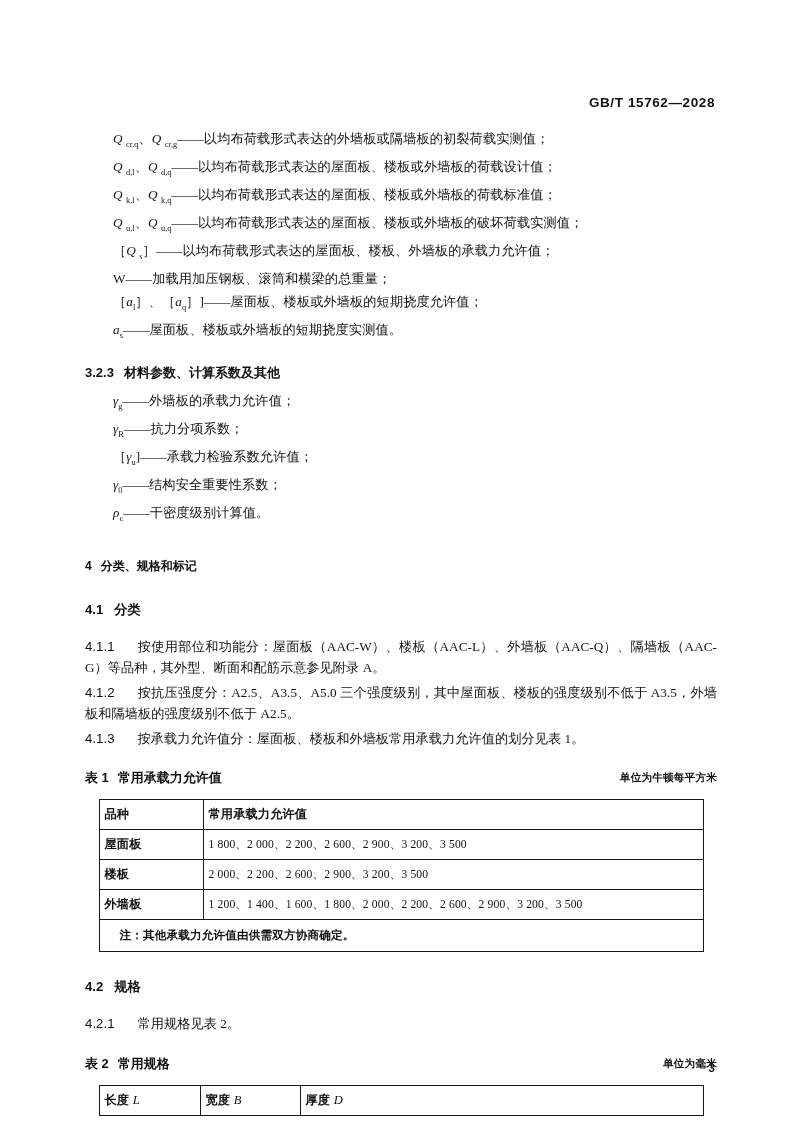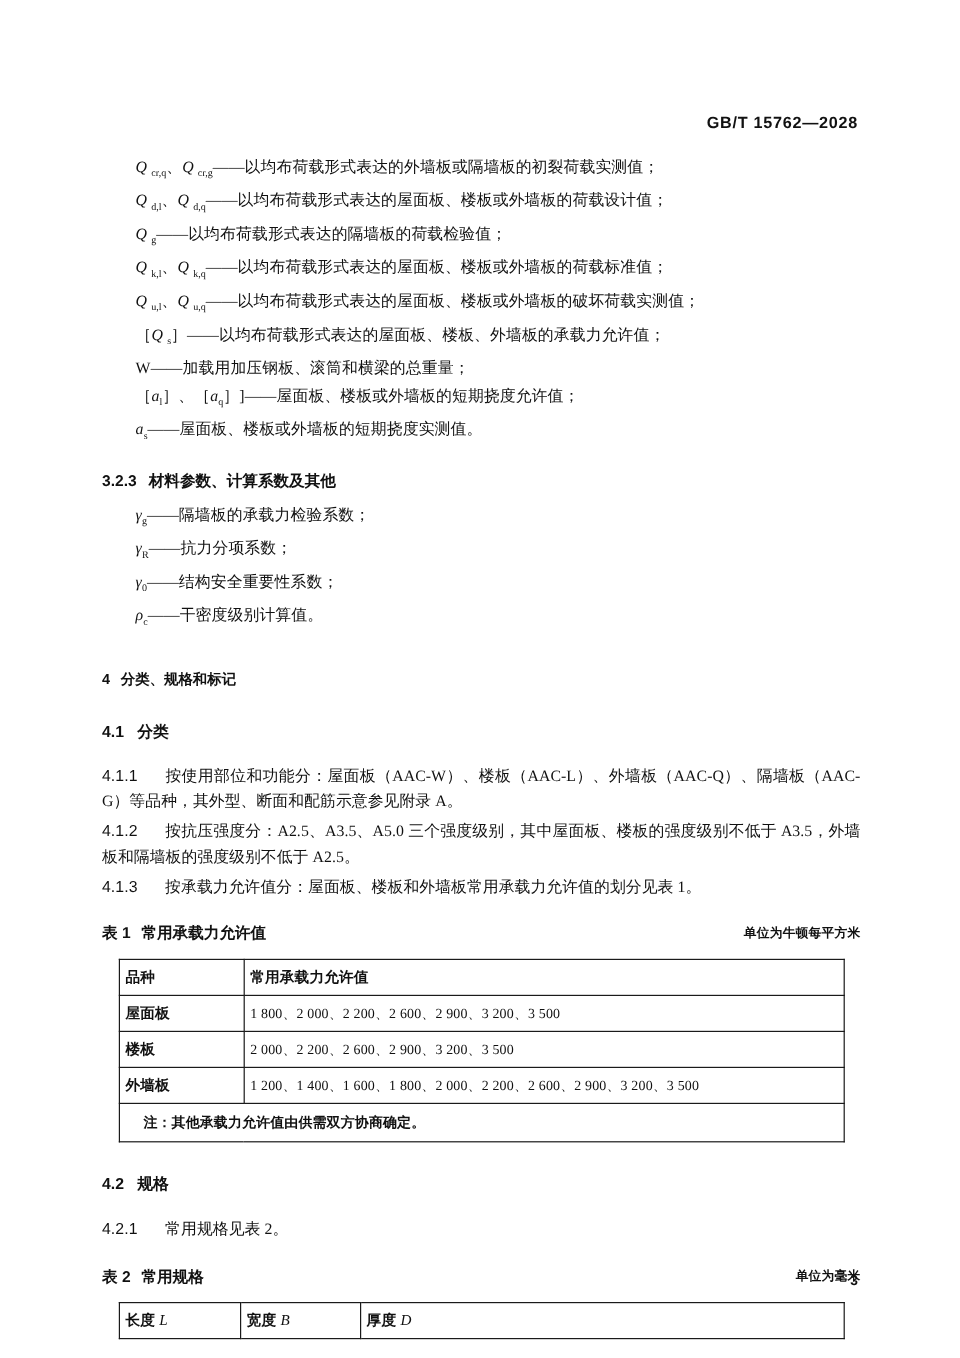--- a/index.html
+++ b/index.html
@@ -189,23 +189,20 @@
   <div class="content">
 
     <div class="symbol-list">
       <div class="symbol-line">
         <span class="sym">Q</span> <sub>cr,q</sub>、<span class="sym">Q</span> <sub>cr,g</sub><span>——以均布荷载形式表达的外墙板或隔墙板的初裂荷载实测值；</span>
       </div>
       <div class="symbol-line">
         <span class="sym">Q</span> <sub>d,l</sub>、<span class="sym">Q</span> <sub>d,q</sub><span>——以均布荷载形式表达的屋面板、楼板或外墙板的荷载设计值；</span>
       </div>
       <div class="symbol-line">
-        <span class="sym">Q</span> <sub>g</sub><span>——以均布荷载形式表达的隔墙板的荷载检验值；</span>
-      </div>
-      <div class="symbol-line">
         <span class="sym">Q</span> <sub>k,l</sub>、<span class="sym">Q</span> <sub>k,q</sub><span>——以均布荷载形式表达的屋面板、楼板或外墙板的荷载标准值；</span>
       </div>
       <div class="symbol-line">
         <span class="sym">Q</span> <sub>u,l</sub>、<span class="sym">Q</span> <sub>u,q</sub><span>——以均布荷载形式表达的屋面板、楼板或外墙板的破坏荷载实测值；</span>
       </div>
       <div class="symbol-line">
         ［<span class="sym">Q</span> <sub>s</sub>］<span>——以均布荷载形式表达的屋面板、楼板、外墙板的承载力允许值；</span>
       </div>
       <div class="symbol-line">
         <span class="sym sym-up">W</span><span>——加载用加压钢板、滚筒和横梁的总重量；</span>
@@ -217,24 +214,27 @@
         <span class="sym">a</span><sub>s</sub><span>——屋面板、楼板或外墙板的短期挠度实测值。</span>
       </div>
     </div>
 
     <div class="h3">
       <span class="num">3.2.3</span><span>材料参数、计算系数及其他</span>
     </div>
 
     <div class="symbol-list">
       <div class="symbol-line">
-        <span class="sym">γ</span><sub>g</sub><span>——隔墙板的承载力检验系数；</span>
+        <span class="sym">γ</span><sub>g</sub><span>——外墙板的承载力允许值；</span>
       </div>
       <div class="symbol-line">
         <span class="sym">γ</span><sub>R</sub><span>——抗力分项系数；</span>
+      </div>
+      <div class="symbol-line">
+        ［<span class="sym">γ</span><sub>u</sub><span>]——承载力检验系数允许值；</span>
       </div>
       <div class="symbol-line">
         <span class="sym">γ</span><sub>0</sub><span>——结构安全重要性系数；</span>
       </div>
       <div class="symbol-line">
         <span class="sym">ρ</span><sub>c</sub><span>——干密度级别计算值。</span>
       </div>
     </div>
 
     <div class="h1">

